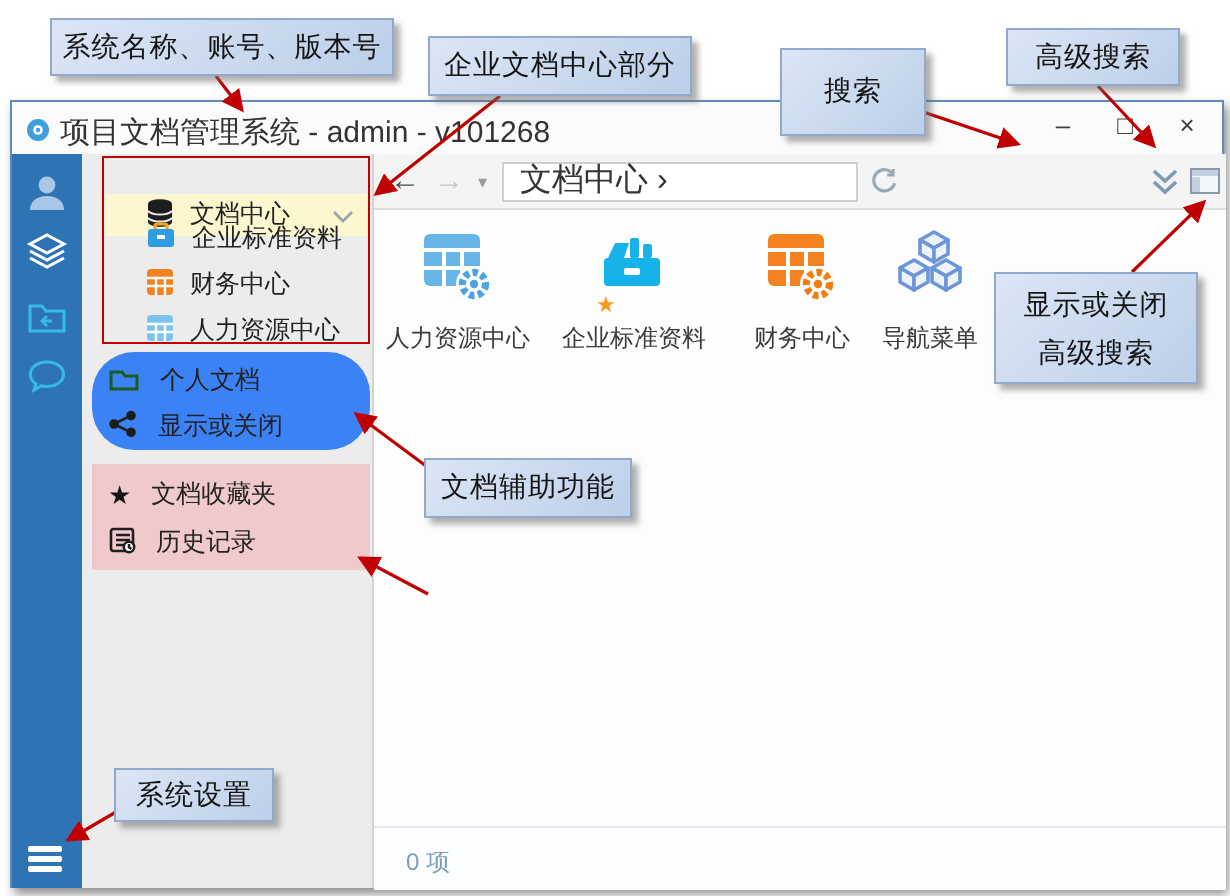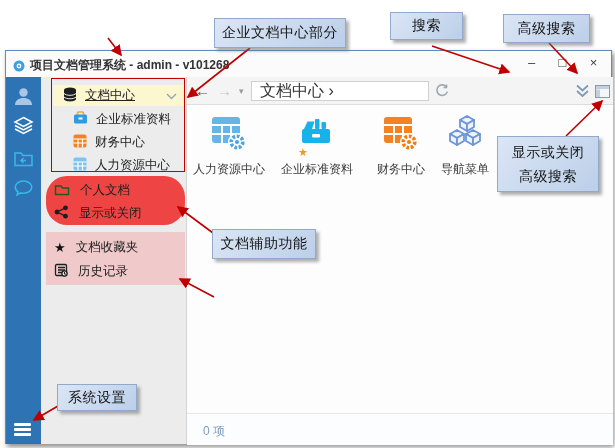--- a/index.html
+++ b/index.html
@@ -14,37 +14,37 @@
              border:1px solid #93a9cc; box-shadow:3px 3px 3px rgba(110,110,110,.55);
              font-size:14px; color:#141414; letter-spacing:.5px; }
   .ann-rect { position:absolute; z-index:5; border:1.5px solid #c00000; pointer-events:none; }
   .arrows { position:absolute; left:0; top:0; z-index:5; pointer-events:none; }
 
   
   .window { position:absolute; left:5px; top:50px; width:607px; height:394px; z-index:1;
             background:#fff; border:1px solid #5f8cc0; box-shadow:2px 3px 5px rgba(0,0,0,.45); }
   .titlebar { position:absolute; left:0; top:0; width:100%; height:26px; background:#fbfbfb; }
   .app-icon { position:absolute; left:7px; top:7px; width:12px; height:12px; }
-  .win-title { position:absolute; left:24px; top:6px; font-size:12px; color:#333;font-weight:bold; }
+  .win-title { position:absolute; left:24px; top:6px; font-size:15px; color:#333; }
   .win-btns { position:absolute; right:2px; top:0; height:26px; display:flex; }
   .win-btn { width:31px; height:26px; text-align:center; line-height:24px; font-size:13px; color:#404040; cursor:default; }
 
   
   .sidebar { position:absolute; left:0; top:26px; width:35px; height:367px; background:#2e74b5; }
   .side-ic { position:absolute; left:7px; width:21px; height:21px; }
 
   
   .navpanel { position:absolute; left:35px; top:26px; width:146px; height:367px;
               background:#ececec; border-right:1px solid #d4d4d4; font-size:12.5px; color:#222; }
   .nav-row { position:absolute; display:flex; align-items:center; }
-  .nav-yellow { left:12px; top:8px; width:131px; height:21px; background:#fcf7cf; padding-left:10px;text-decoration:underline; }
+  .nav-yellow { left:12px; top:20px; width:131px; height:21px; background:#fcf7cf; padding-left:20px; }
   .nav-sub { left:12px; width:131px; height:16px; padding-left:20px; }
   .nav-sub .lbl { margin-left:8px; }
   .blk { position:absolute; left:5px; width:139px; }
-  .blk-green { top:99px; height:49px; background:#ef4444;border-radius:21px; }
+  .blk-green { top:99px; height:49px; background:#3b82f6;border-radius:21px; }
   .blk-pink { top:155px; height:53px; background:#f0caca; }
   .blk .nav-row { left:8px; height:19px; }
   .blk .lbl { margin-left:10px; }
   .chev { margin-left:auto; margin-right:7px; }
 
   
   .mainarea { position:absolute; left:181px; top:26px; width:426px; height:368px; background:#fdfdfd; }
   .toolbar { position:absolute; left:0; top:0; width:100%; height:28px; background:#f4f4f4;
              border-bottom:1px solid #ddd; }
   .tb-glyph { position:absolute; top:4px; height:20px; line-height:20px; font-size:15px; }
@@ -295,24 +295,27 @@
       </div>
 
       <div class="statusbar">
         <span class="status-count">0 项</span>
       </div>
     </div>
   </div>
 
   <div class="ann-rect" style="left:51px;top:78px;width:134px;height:94px"></div>
 
+  <div class="callout" style="left:25px;top:9px;width:172px;height:29px">
+    <span>系统名称、账号、版本号</span>
+  </div>
   <div class="callout" style="left:214px;top:18px;width:132px;height:30px">
     <span>企业文档中心部分</span>
   </div>
-  <div class="callout" style="left:390px;top:12px;width:73px;height:28px">
+  <div class="callout" style="left:390px;top:24px;width:73px;height:44px">
     <span>搜索</span>
   </div>
   <div class="callout" style="left:503px;top:14px;width:87px;height:29px">
     <span>高级搜索</span>
   </div>
   <div class="callout" style="left:497px;top:136px;width:102px;height:56px;line-height:24px">
     <span>显示或关闭</span>
     <span>高级搜索</span>
   </div>
   <div class="callout" style="left:212px;top:229px;width:104px;height:30px">

